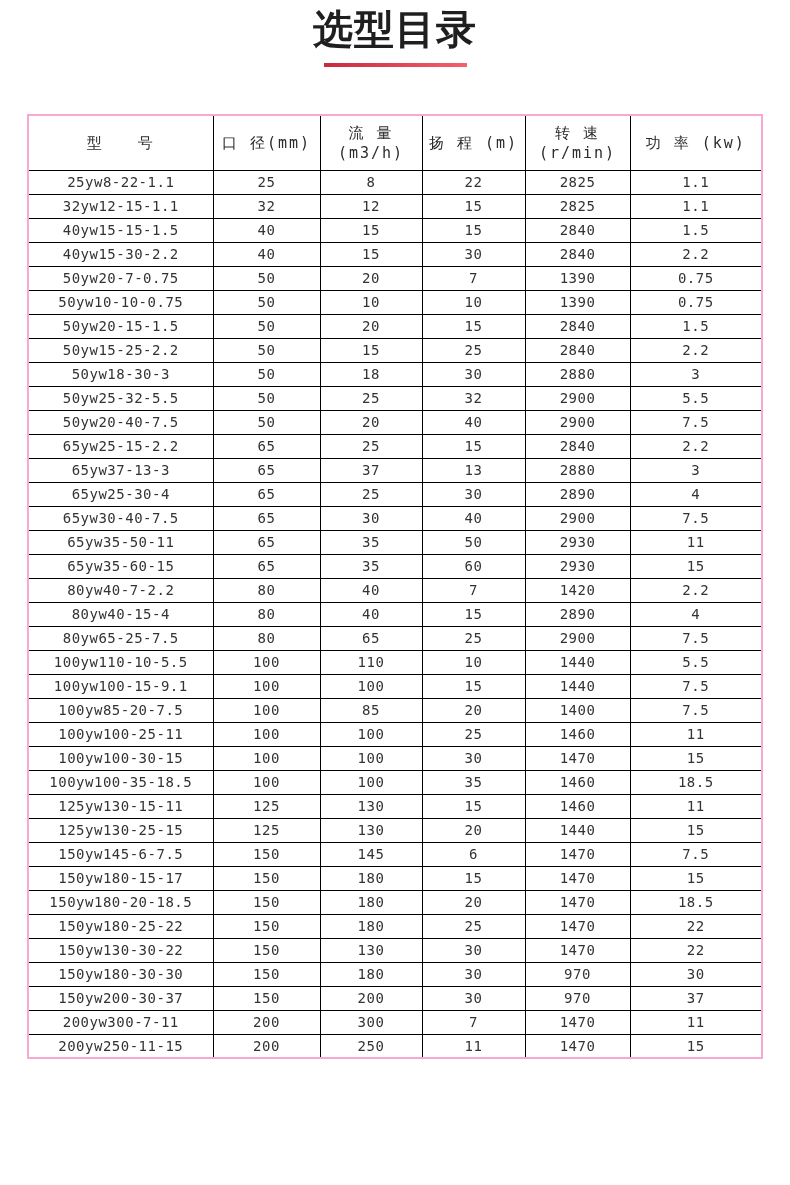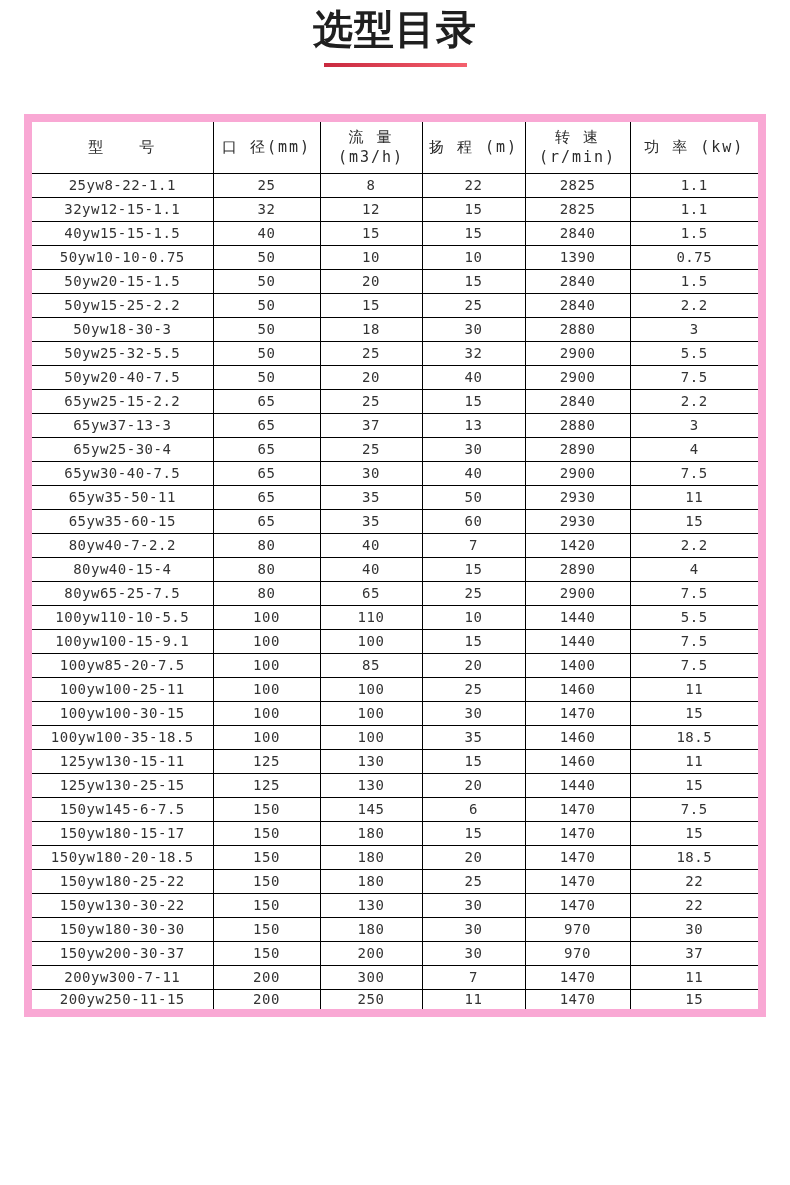--- a/index.html
+++ b/index.html
@@ -29,21 +29,21 @@
     width: 143px;
     height: 4px;
     margin: 11px auto 0 auto;
     background: linear-gradient(90deg, #c9293f 0%, #f4606d 100%);
   }
   table.spec {
     width: 734px;
     margin: 47px auto 0 auto;
     border-collapse: collapse;
     table-layout: fixed;
-    border: 8px solid #f9a8d4;
+    border: 2px solid #f9a8d4;
   }
   table.spec th, table.spec td {
     border: 1px solid #000000;
     text-align: center;
     vertical-align: middle;
     color: #333333;
     overflow: hidden;
     white-space: nowrap;
   }
   table.spec th {
@@ -118,20 +118,36 @@
         </tr>
         <tr>
           <td>40yw15-15-1.5</td>
           <td>40</td>
           <td>15</td>
           <td>15</td>
           <td>2840</td>
           <td>1.5</td>
         </tr>
         <tr>
+          <td>40yw15-30-2.2</td>
+          <td>40</td>
+          <td>15</td>
+          <td>30</td>
+          <td>2840</td>
+          <td>2.2</td>
+        </tr>
+        <tr>
+          <td>50yw20-7-0.75</td>
+          <td>50</td>
+          <td>20</td>
+          <td>7</td>
+          <td>1390</td>
+          <td>0.75</td>
+        </tr>
+        <tr>
           <td>50yw10-10-0.75</td>
           <td>50</td>
           <td>10</td>
           <td>10</td>
           <td>1390</td>
           <td>0.75</td>
         </tr>
         <tr>
           <td>50yw20-15-1.5</td>
           <td>50</td>

